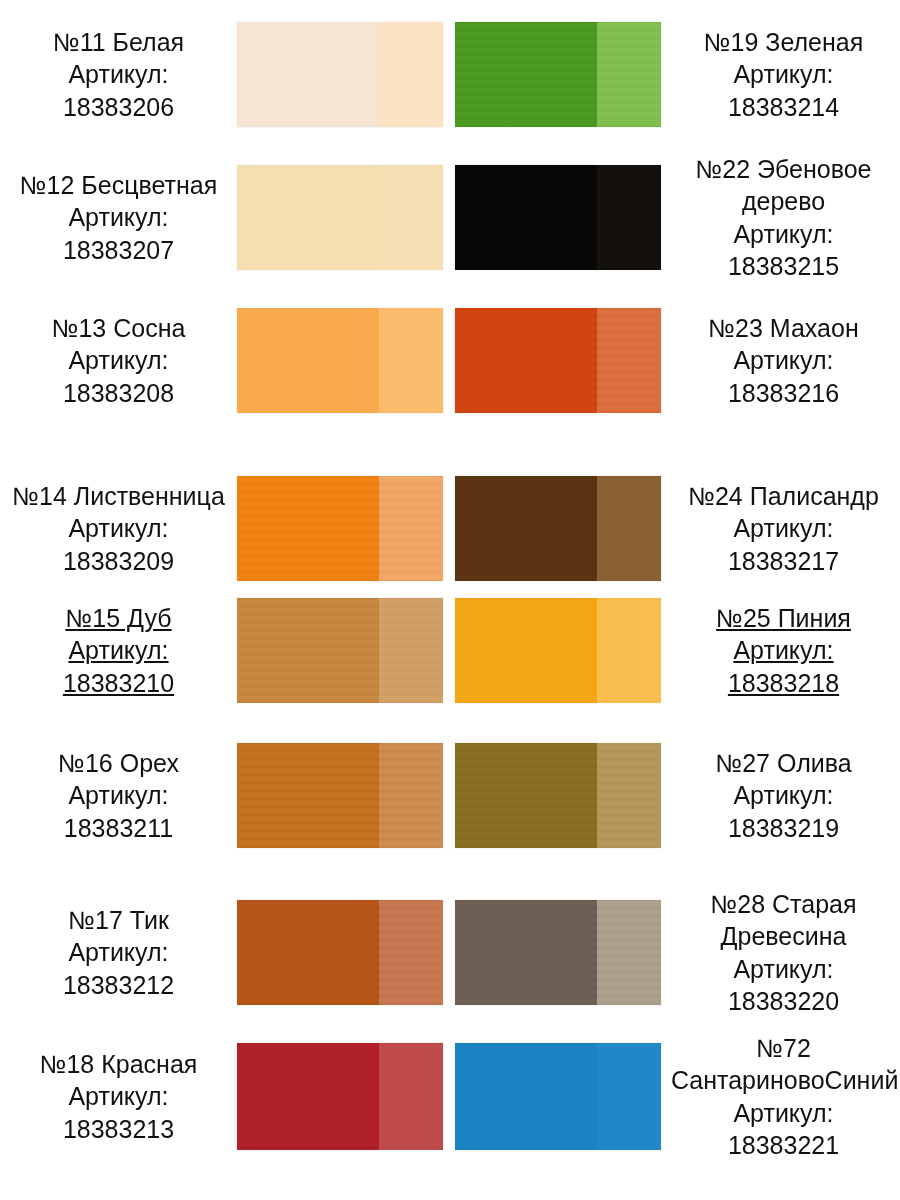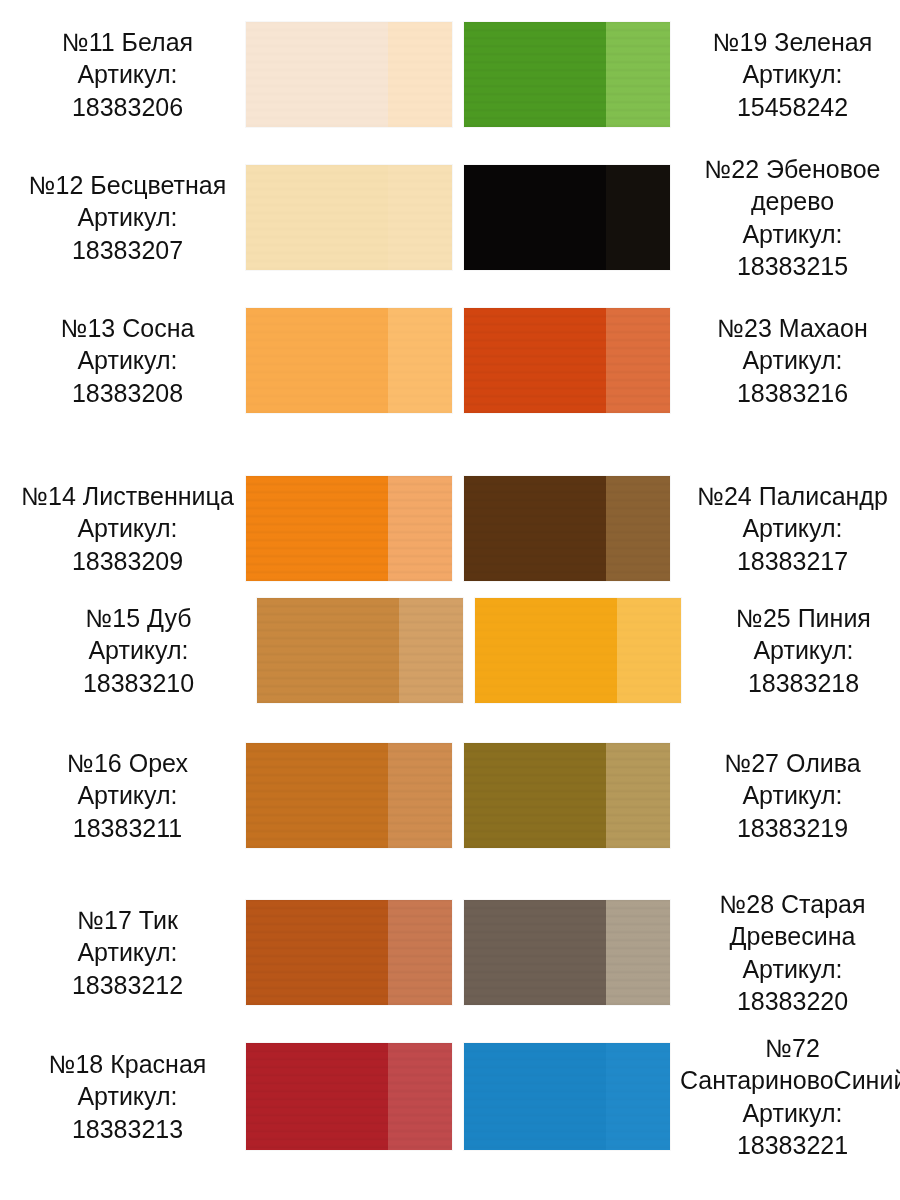--- a/index.html
+++ b/index.html
@@ -21,21 +21,20 @@
     position: relative;
     box-sizing: border-box;
     padding: 0;
   }
 
   .row {
     display: flex;
     align-items: center;
     width: 812px;
     box-sizing: border-box;
-    padding-left: 9px;
   }
 
   
   .label-cell {
     width: 237px;
     flex: 0 0 237px;
     text-align: center;
     line-height: 1.30;
     font-size: 25px;
     color: #111111;
@@ -135,21 +134,21 @@
       <div class="swatch-cell right-sw">
         <div class="swatch" style="height: 105px;">
           <div class="band-dark" style="width: 69%; background: rgb(76, 154, 34);"></div>
           <div class="band-light" style="width: 31%; background: rgb(129, 191, 78);"></div>
           <div class="grain"></div>
         </div>
       </div>
       <div class="label-cell right">
         <span class="label-name">№19 Зеленая</span>
         <span class="label-art">Артикул:</span>
-        <span class="label-code">15458242</span>
+        <span class="label-code">18383214</span>
       </div>
     </div>
     <div class="row" style="position: absolute; left: 0px; top: 165px; height: 105px;">
       <div class="label-cell">
         <span class="label-name">№12 Бесцветная</span>
         <span class="label-art">Артикул:</span>
         <span class="label-code">18383207</span>
       </div>
       <div class="swatch-cell left-sw">
         <div class="swatch soft" style="height: 105px;">
@@ -216,21 +215,21 @@
           <div class="band-light" style="width: 31%; background: rgb(139, 98, 51);"></div>
           <div class="grain"></div>
         </div>
       </div>
       <div class="label-cell right">
         <span class="label-name">№24 Палисандр</span>
         <span class="label-art">Артикул:</span>
         <span class="label-code">18383217</span>
       </div>
     </div>
-    <div class="row" style="position: absolute; left: 11px; top: 598px; height: 105px;">
+    <div class="row" style="position: absolute; left: 0px; top: 598px; height: 105px; text-decoration: underline;">
       <div class="label-cell">
         <span class="label-name">№15 Дуб</span>
         <span class="label-art">Артикул:</span>
         <span class="label-code">18383210</span>
       </div>
       <div class="swatch-cell left-sw">
         <div class="swatch" style="height: 105px;">
           <div class="band-dark" style="width: 69%; background: rgb(200, 136, 63);"></div>
           <div class="band-light" style="width: 31%; background: rgb(211, 160, 102);"></div>
           <div class="grain"></div>

